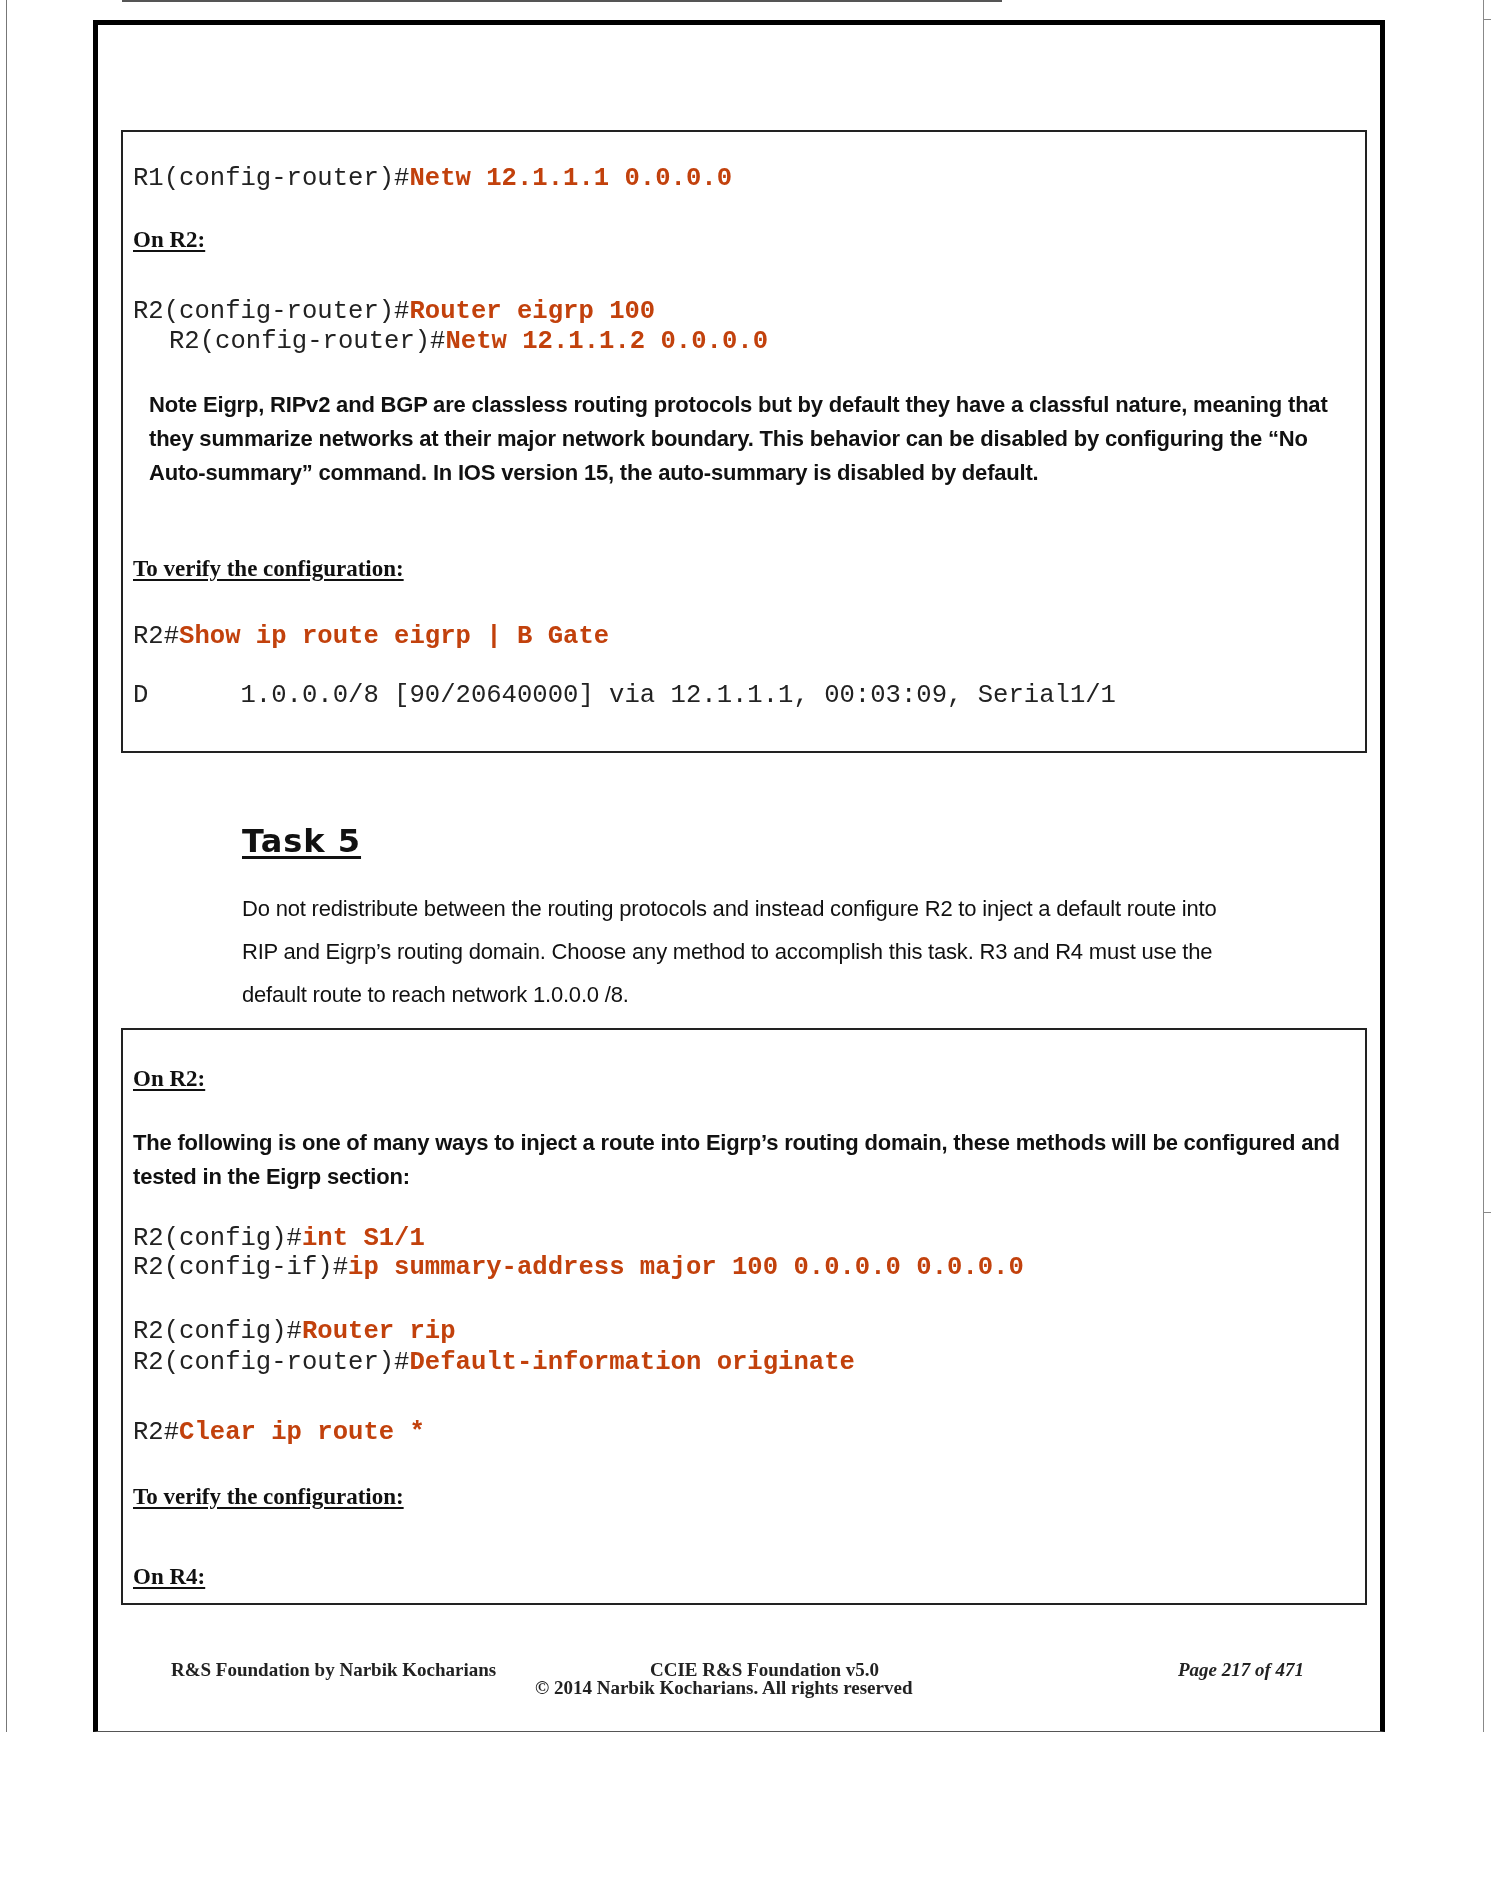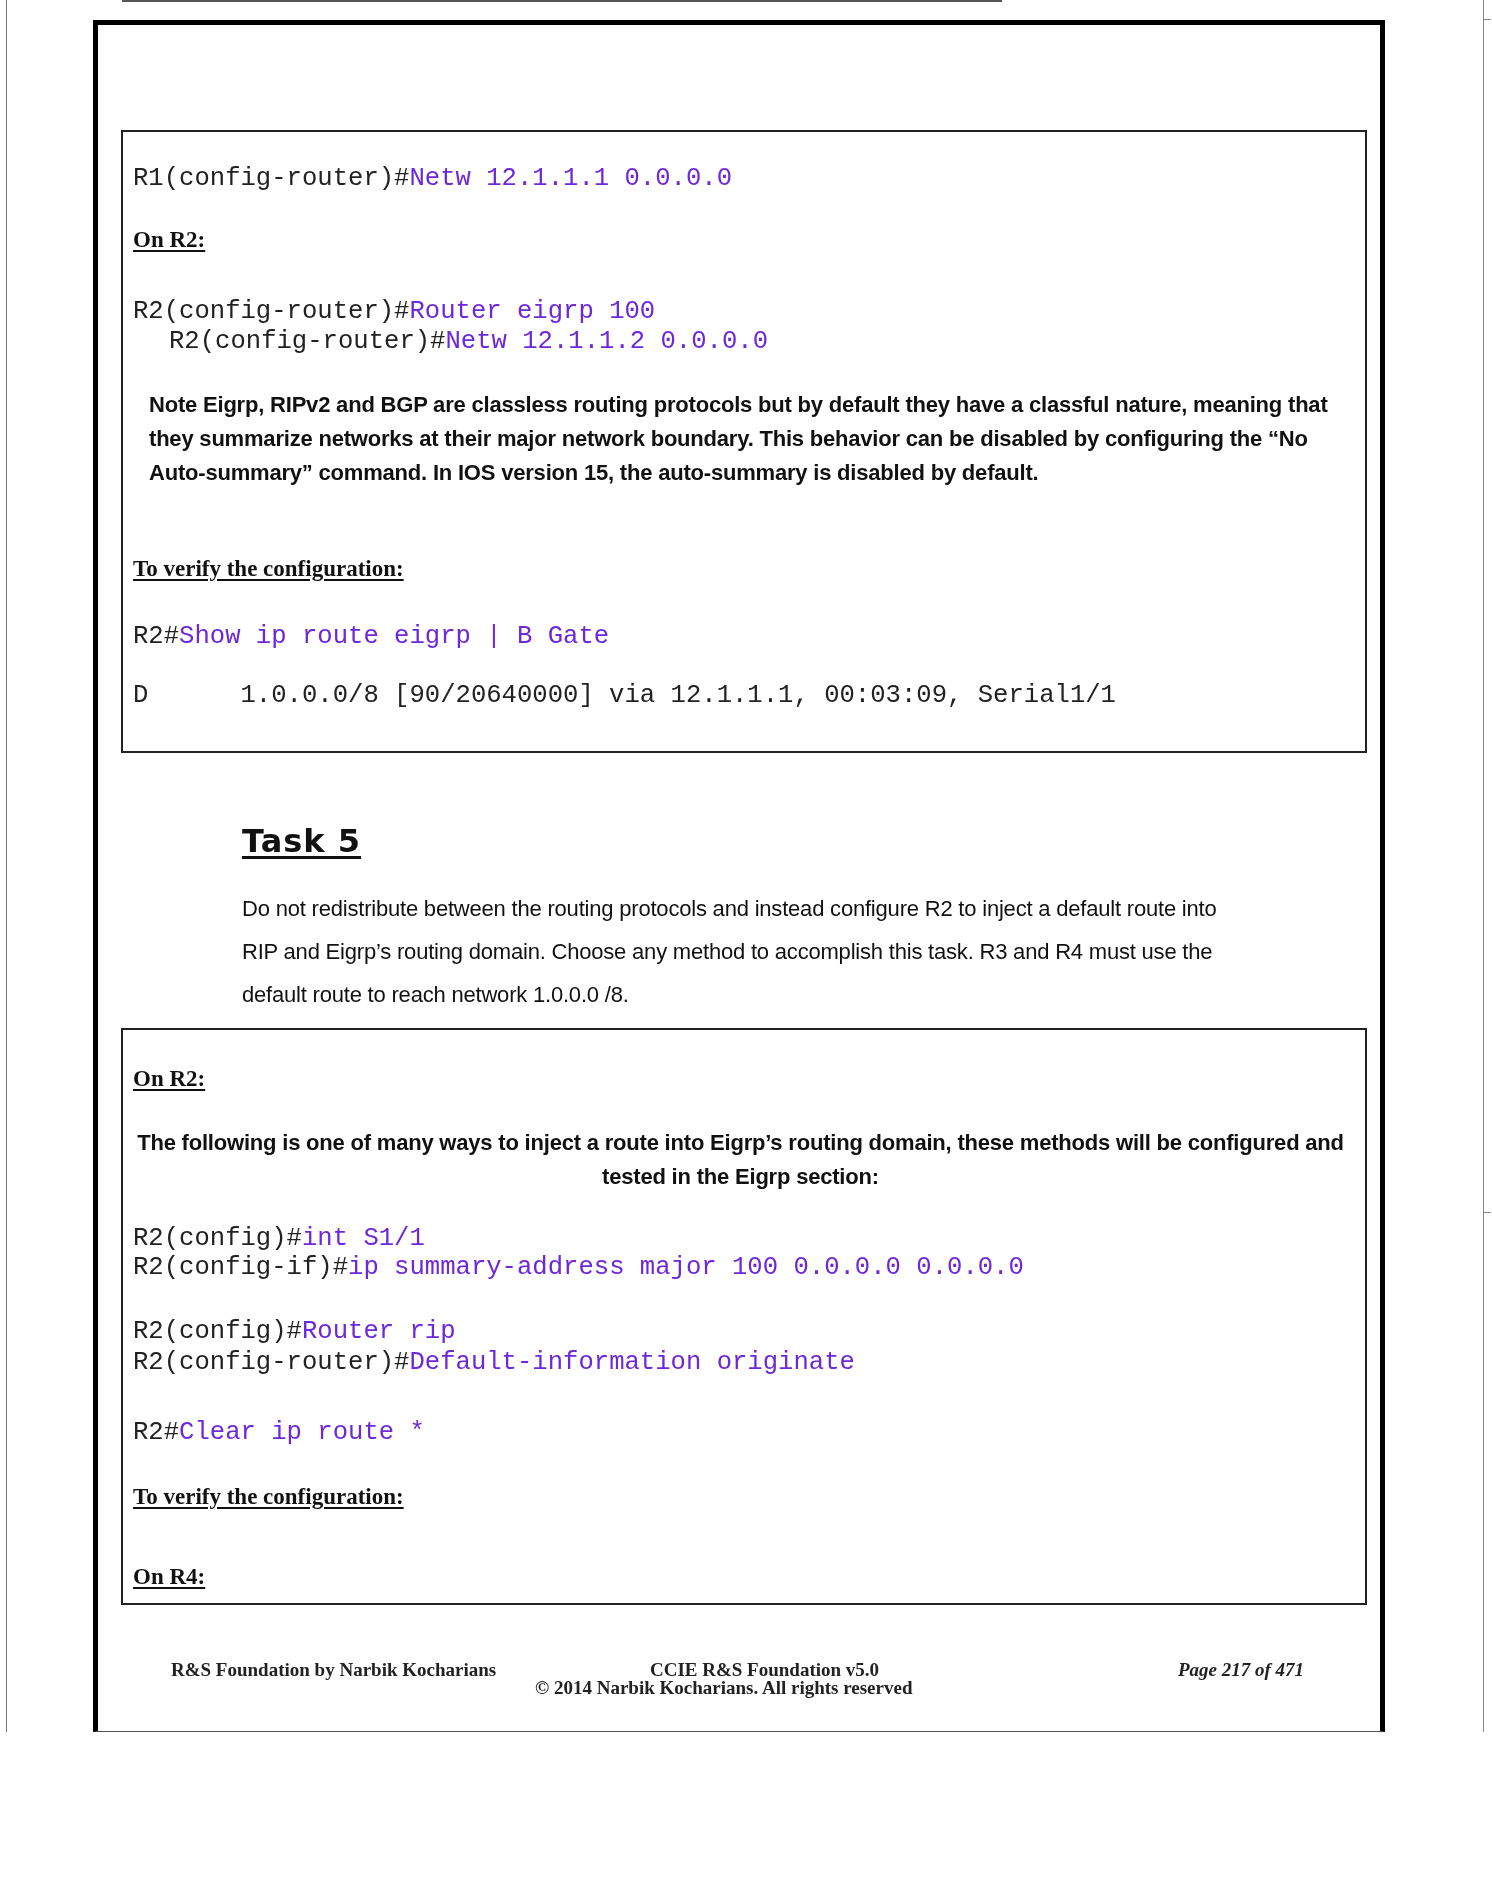--- a/index.html
+++ b/index.html
@@ -8,21 +8,21 @@
   .scanline-top { position:absolute; left:122px; top:0; width:880px; height:2px; background:#555; }
   .left-edge { position:absolute; left:6px; top:0; width:1px; height:1732px; background:#777; }
   .right-edge { position:absolute; left:1483px; top:0; width:1px; height:1732px; background:#888; }
   .right-tick { position:absolute; left:1483px; top:19px; width:8px; height:1px; background:#888; }
   .right-tick2 { position:absolute; left:1483px; top:1212px; width:8px; height:1px; background:#888; }
   .frame { position:absolute; left:93px; top:20px; width:1292px; height:1712px;
            border-top:5px solid #000; border-left:5px solid #000; border-right:5px solid #000;
            border-bottom:1px solid #555; box-sizing:border-box; }
   .box { position:absolute; border:2px solid #222; box-sizing:border-box; }
   .mono { font-family:"Liberation Mono", "DejaVu Sans Mono", monospace; font-size:25.6px; color:#222; }
-  .mono b { font-weight:normal; color:#6d28d9; }
+  .mono b { font-weight:bold; color:#c2410c; }
   .serif-h { font-family:"Liberation Serif", "DejaVu Serif", serif; font-weight:bold; font-size:23px; text-decoration:underline; text-underline-offset:3px; color:#111; }
   .note { font-family:"Liberation Sans", "DejaVu Sans", sans-serif; font-weight:bold; font-size:22px; line-height:34px; white-space:normal; color:#111; letter-spacing:-0.2px; }
   .para { font-family:"Liberation Sans", "DejaVu Sans", sans-serif; font-size:22px; line-height:43px; white-space:normal; color:#111; letter-spacing:-0.2px; }
   .task { font-family:"DejaVu Sans", "Liberation Sans", sans-serif; font-weight:bold; font-size:32px; text-decoration:underline; text-underline-offset:4px; letter-spacing:1px; color:#111; }
   .foot { font-family:"Liberation Serif", "DejaVu Serif", serif; font-weight:bold; font-size:19px; color:#222; }
   .foot-i { font-style:italic; }
 </style>
 </head>
 <body>
 
@@ -51,21 +51,21 @@
 
 <div class="abs mono" style="left:133px; top:681px;">D      1.0.0.0/8 [90/20640000] via 12.1.1.1, 00:03:09, Serial1/1</div>
 
 <div class="abs task" style="left:242px; top:822px;">Task 5</div>
 <div class="abs para" style="left:242px; top:887px; width:1010px;">Do not redistribute between the routing protocols and instead configure R2 to inject a default route into RIP and Eigrp’s routing domain. Choose any method to accomplish this task. R3 and R4 must use the default route to reach network 1.0.0.0 /8.</div>
 
 <div class="box" style="left:121px; top:1028px; width:1246px; height:577px;"></div>
 
 <div class="abs serif-h" style="left:133px; top:1066px;">On R2:</div>
 
-<div class="abs para" style="left:133px; top:1126px; width:1215px; font-weight:bold; line-height:34px;text-align:center;">The following is one of many ways to inject a route into Eigrp’s routing domain, these methods will be configured and tested in the Eigrp section:</div>
+<div class="abs para" style="left:133px; top:1126px; width:1215px; font-weight:bold; line-height:34px;">The following is one of many ways to inject a route into Eigrp’s routing domain, these methods will be configured and tested in the Eigrp section:</div>
 
 <div class="abs mono" style="left:133px; top:1224px;"><span>R2(config)#</span><b>int S1/1</b></div>
 <div class="abs mono" style="left:133px; top:1253px;"><span>R2(config-if)#</span><b>ip summary-address major 100 0.0.0.0 0.0.0.0</b></div>
 
 <div class="abs mono" style="left:133px; top:1317px;"><span>R2(config)#</span><b>Router rip</b></div>
 <div class="abs mono" style="left:133px; top:1348px;"><span>R2(config-router)#</span><b>Default-information originate</b></div>
 
 <div class="abs mono" style="left:133px; top:1418px;"><span>R2#</span><b>Clear ip route *</b></div>
 
 <div class="abs serif-h" style="left:133px; top:1484px;">To verify the configuration:</div>

